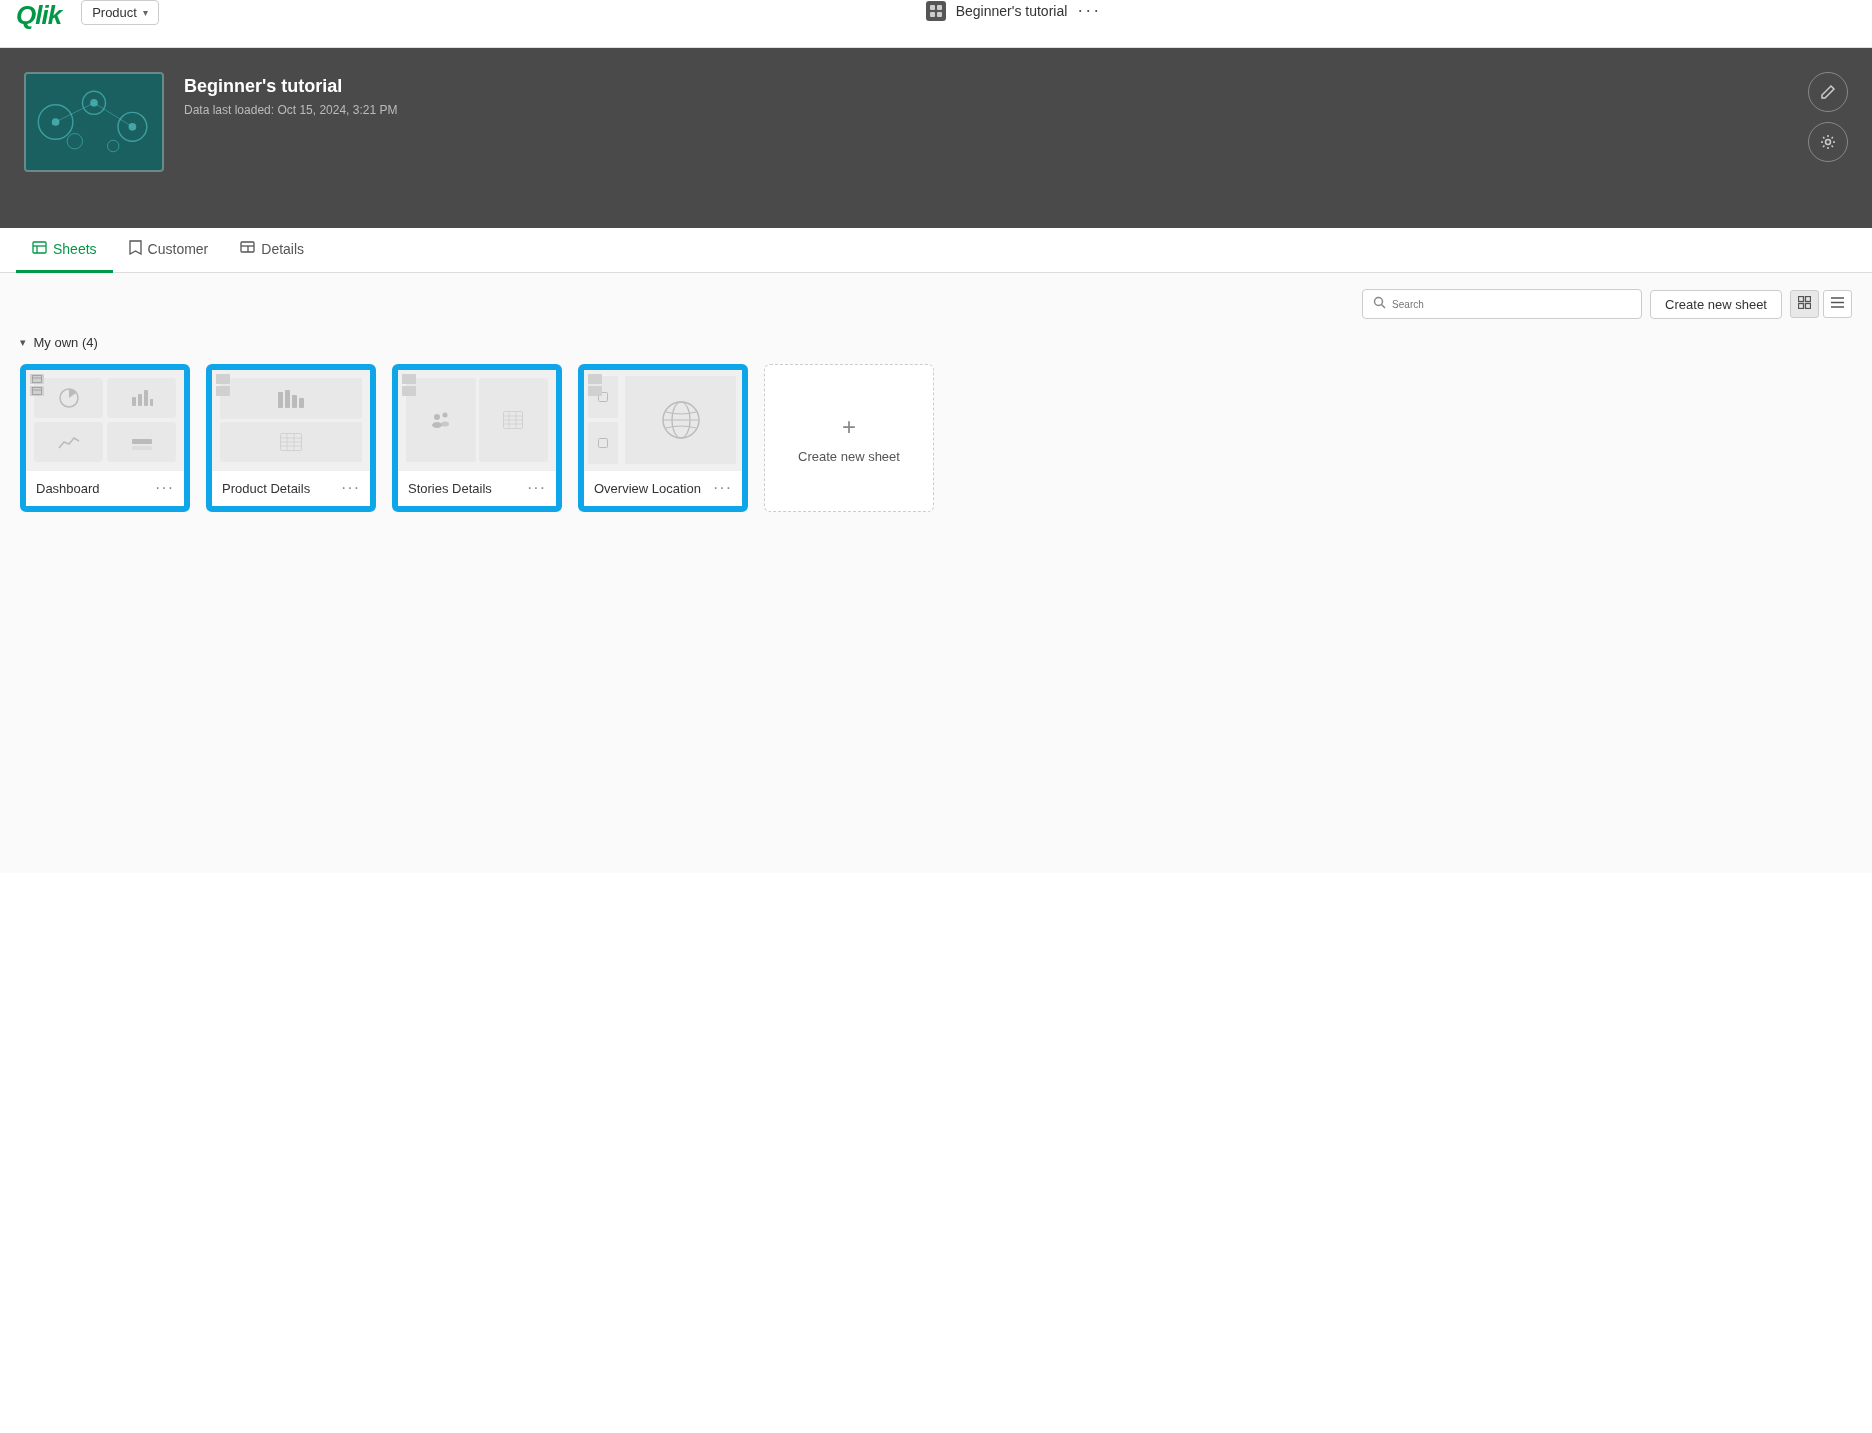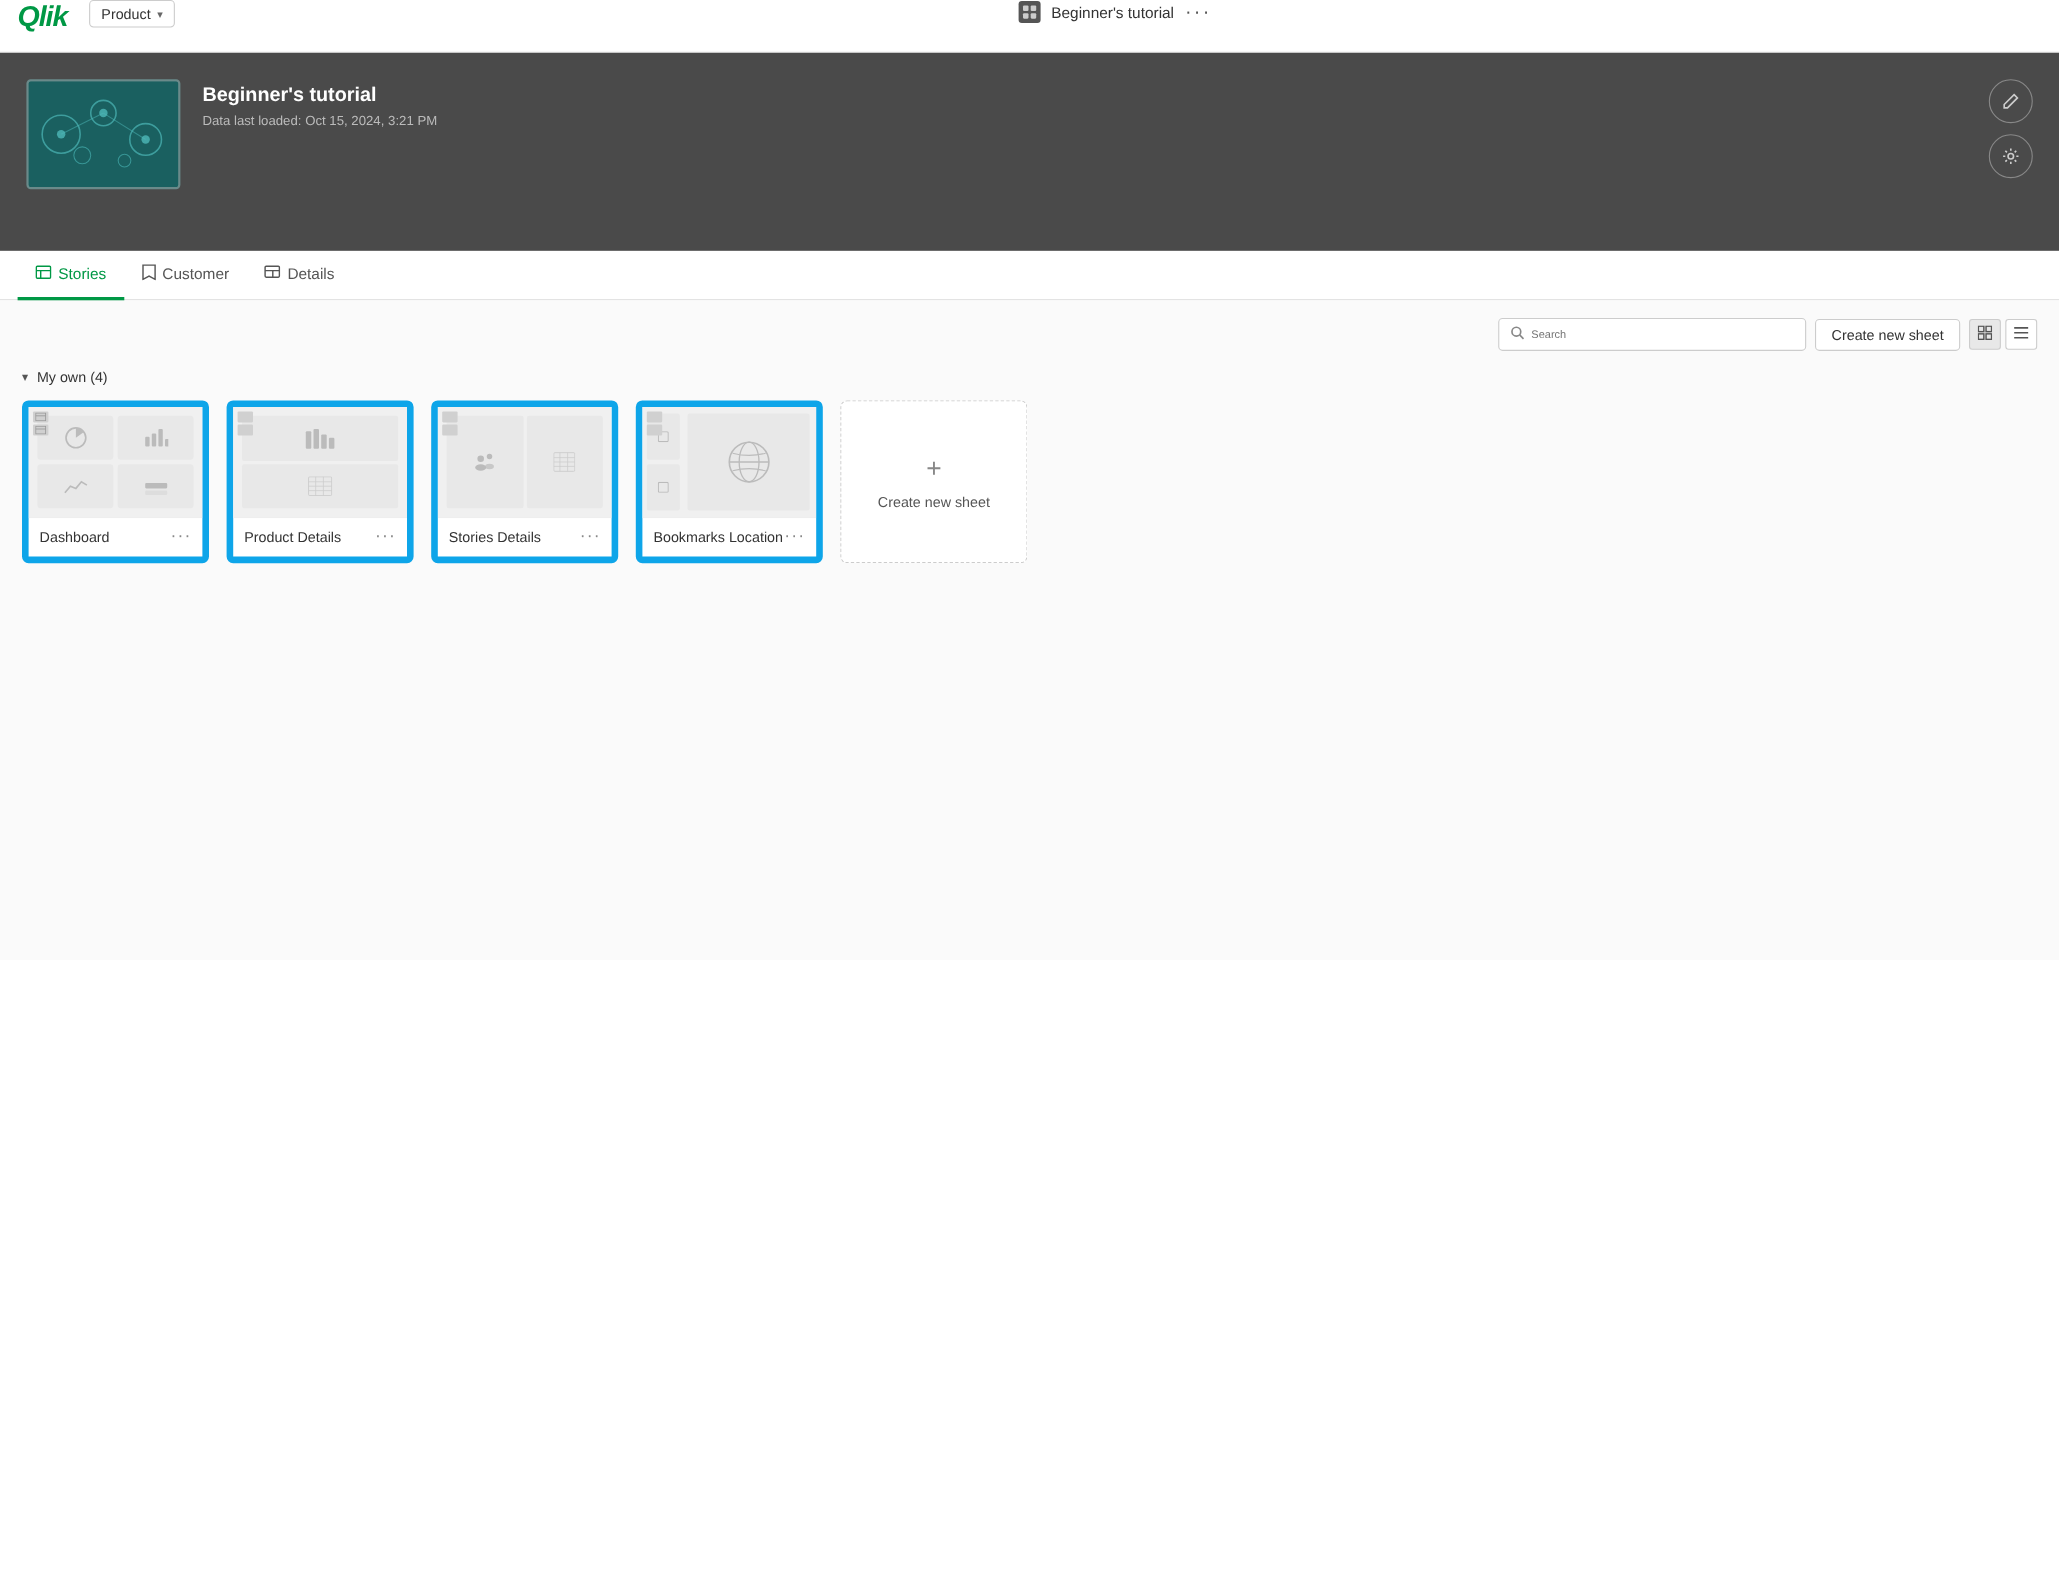--- a/index.html
+++ b/index.html
@@ -400,21 +400,21 @@
 
 <div class="tabs-bar">
   <div class="tab-item active">
     <span class="tab-icon">
       <svg width="15" height="15" viewBox="0 0 15 15" fill="none" stroke="currentColor" stroke-width="1.3">
         <rect x="1" y="2" width="13" height="11" rx="1"></rect>
         <line x1="1" y1="6" x2="14" y2="6"></line>
         <line x1="5" y1="6" x2="5" y2="13"></line>
       </svg>
     </span>
-    <span>Stories</span>
+    <span>Sheets</span>
   </div>
   <div class="tab-item">
     <span class="tab-icon">
       <svg width="13" height="15" viewBox="0 0 13 15" fill="none" stroke="currentColor" stroke-width="1.3">
         <path d="M1 1h11v13l-5.5-3L1 14V1z"></path>
       </svg>
     </span>
     <span>Customer</span>
   </div>
   <div class="tab-item">
@@ -618,21 +618,21 @@
             </svg>
           </div>
         </div>
 
         <div style="position:absolute;top:4px;left:4px;display:flex;flex-direction:column;gap:2px;">
           <div style="width:14px;height:10px;background:#d0d0d0;border-radius:1px;"></div>
           <div style="width:14px;height:10px;background:#d0d0d0;border-radius:1px;"></div>
         </div>
       </div>
       <div class="sheet-card-footer">
-        <span class="sheet-card-name">Bookmarks Location</span>
+        <span class="sheet-card-name">Overview Location</span>
         <span class="sheet-card-more">···</span>
       </div>
     </div>
 
     <div class="create-card">
       <span class="create-card-plus">+</span>
       <span class="create-card-label">Create new sheet</span>
     </div>
 
   </div>

